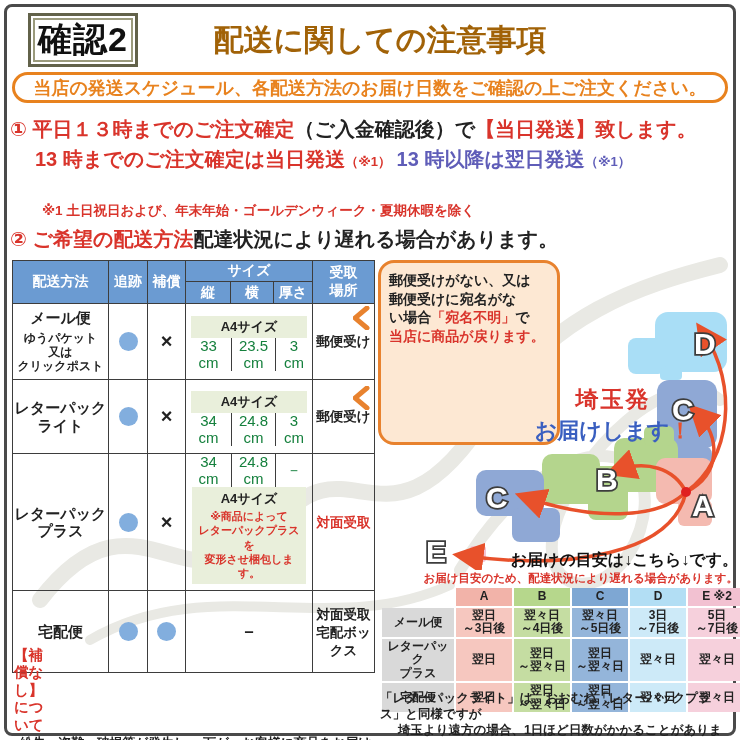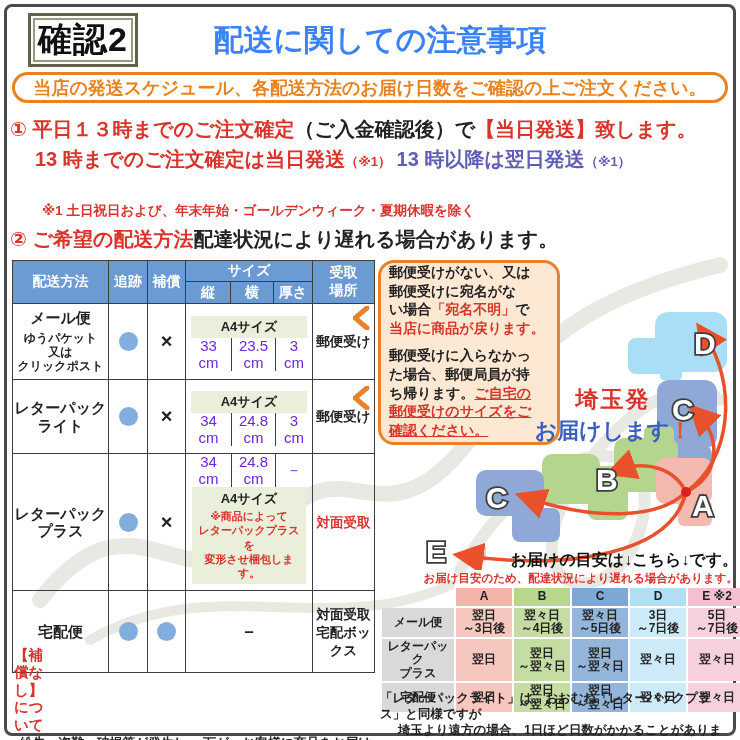--- a/index.html
+++ b/index.html
@@ -7,21 +7,21 @@
          font-family:"Liberation Sans","DejaVu Sans",sans-serif;color:#222;}
   .frame{position:absolute;inset:4px;border:3px solid #4a4a4a;border-radius:8px;z-index:1;pointer-events:none;}
   .abs{position:absolute;}
   .preline{white-space:pre-line;}
   .z2{z-index:2;}
   
   .badge{left:28px;top:13px;width:104px;height:48px;border:3px solid #62624a;
          box-shadow:inset 0 0 0 2px #fff, inset 0 0 0 4px #9a9a7c;
          display:flex;align-items:center;justify-content:center;
          font-size:34px;font-weight:bold;color:#111;letter-spacing:1px;}
-  .title{left:140px;top:20px;width:480px;text-align:center;font-size:30px;font-weight:bold;color:#3b82f6;}
+  .title{left:140px;top:20px;width:480px;text-align:center;font-size:30px;font-weight:bold;color:#a16207;}
   .banner{left:12px;top:72px;width:716px;height:31px;box-sizing:border-box;border:3px solid #e8821e;border-radius:17px;
           display:flex;align-items:center;justify-content:center;
           color:#e8821e;font-weight:bold;font-size:18px;background:#fff;}
   
   .s1l1{left:10px;top:116px;font-size:20px;font-weight:bold;white-space:nowrap;}
   .red{color:#d9342b;}
   .blue-ind{color:#5f5db8;}
   .s1l2{left:35px;top:146px;font-size:20px;font-weight:bold;white-space:nowrap;}
   .small-note{font-size:13px;}
   .s1l3{left:34px;top:179px;font-size:14.5px;font-weight:bold;color:#222;}
@@ -37,35 +37,35 @@
   .c-v{width:45px;}.c-h{width:43px;}.c-t{width:39px;}.c-place{width:62px;}
   .rname{font-size:15px;font-weight:bold;line-height:1.15;}
   .rsub{font-size:12px;font-weight:bold;line-height:1.15;margin-top:6px;}
   .dot{width:19px;height:19px;border-radius:50%;background:#82aede;margin:0 auto;}
   .cross{font-size:20px;font-weight:bold;color:#222;}
   .size-wrap{display:flex;flex-direction:column;height:100%;box-sizing:border-box;}
   .a4band{background:#e9efdb;font-size:13px;font-weight:bold;color:#222;text-align:center;
           padding:2px 0;margin:4px 5px 0;}
   .nums{flex:1;display:flex;align-items:stretch;}
   .nums>div{display:flex;flex-direction:column;justify-content:center;text-align:center;
-            font-size:15px;line-height:1.1;color:#6d28d9;}
+            font-size:15px;line-height:1.1;color:#15803d;}
   .nums>div+div{border-left:1.6px solid #3d3d3d;}
   .nv{width:45px;}.nh{width:43px;}.nt{width:39px;flex:1;}
   .nums3{height:44px;display:flex;}
   .a4box{background:#e9efdb;margin:0 6px 6px;padding:3px 2px 4px;}
   .a4box .t1{font-size:13px;font-weight:bold;color:#222;}
   .a4box .t2{font-size:11px;font-weight:bold;color:#d9342b;line-height:1.3;margin-top:1px;}
   .placetxt{font-size:13.5px;font-weight:bold;line-height:1.2;}
   .place-red{color:#d9342b;}
   .dashbig{font-size:17px;font-weight:bold;}
   
   .chev{left:353px;z-index:3;}
   
   .obox{left:378px;top:260px;width:182px;height:185px;box-sizing:border-box;background:#fde8d3;
-        border:3px solid #e8822e;border-radius:16px;padding:0 8px;z-index:2;
+        border:3px solid #e8822e;border-radius:16px;padding:8px 8px;z-index:2;
         font-size:14px;font-weight:bold;line-height:1.33;color:#222;}
   .obox p{margin:0;}
   .obox p+p{margin-top:9px;}
   .uline{text-decoration:underline;}
   
   svg.map{left:420px;top:268px;z-index:1;position:absolute;}
   .origin-txt{left:528px;top:384px;width:170px;text-align:center;z-index:3;}
   .origin-txt .l1{font-size:23px;font-weight:bold;color:#d9342b;letter-spacing:2px;}
   .origin-txt .l2{font-size:22px;font-weight:bold;color:#3a5fc0;margin-top:1px;}
   .origin-txt .bang{color:#e8512b;}
@@ -252,25 +252,20 @@
   </svg>
   <svg class="abs chev" style="top:386px;" width="17" height="24">
     <polyline points="14,2 2,12 14,22" fill="none" stroke="#e8822e" stroke-width="5" stroke-linecap="round"></polyline>
   </svg>
 
   <div class="abs obox">
     <p><span class="preline">郵便受けがない、又は
 郵便受けに宛名がな
 い場合</span><span class="red">「宛名不明」</span><span>で</span><br>
     <span class="red">当店に商品が戻ります。</span></p>
-    <p><span class="preline">郵便受けに入らなかっ
-た場合、郵便局員が持
-ち帰ります。</span><span class="red uline preline">ご自宅の
-郵便受けのサイズをご
-確認ください。</span></p>
   </div>
 
   <svg class="map" width="322" height="302" viewBox="0 0 322 302">
     <g>
       <rect x="235" y="44" width="72" height="60" rx="13" fill="#a9def6"></rect>
       <rect x="208" y="70" width="38" height="36" rx="8" fill="#a9def6"></rect>
       <rect x="240" y="100" width="22" height="12" rx="4" fill="#a9def6"></rect>
     </g>
     <g>
       <rect x="237" y="112" width="60" height="68" rx="12" fill="#8fa8d5"></rect>

